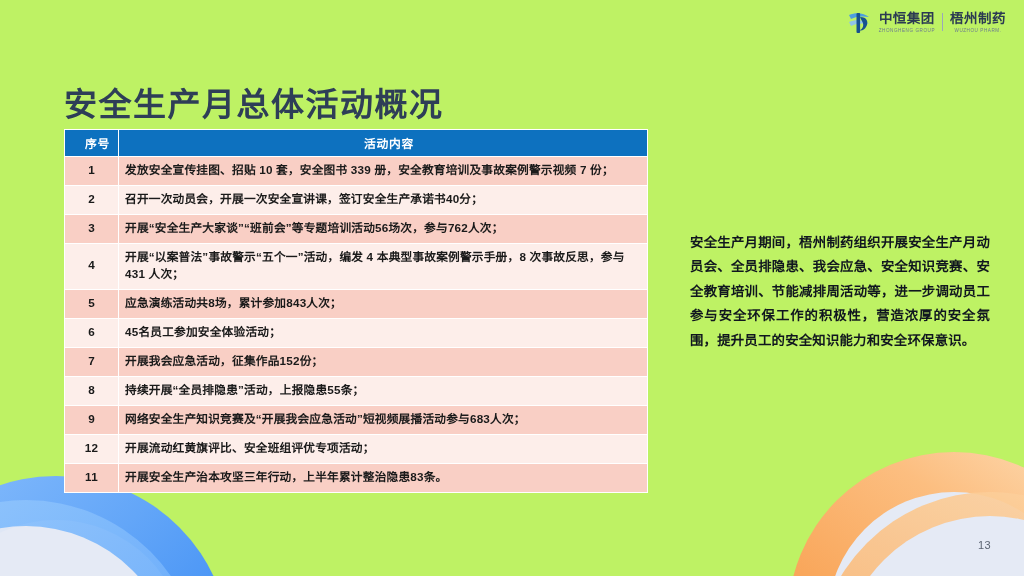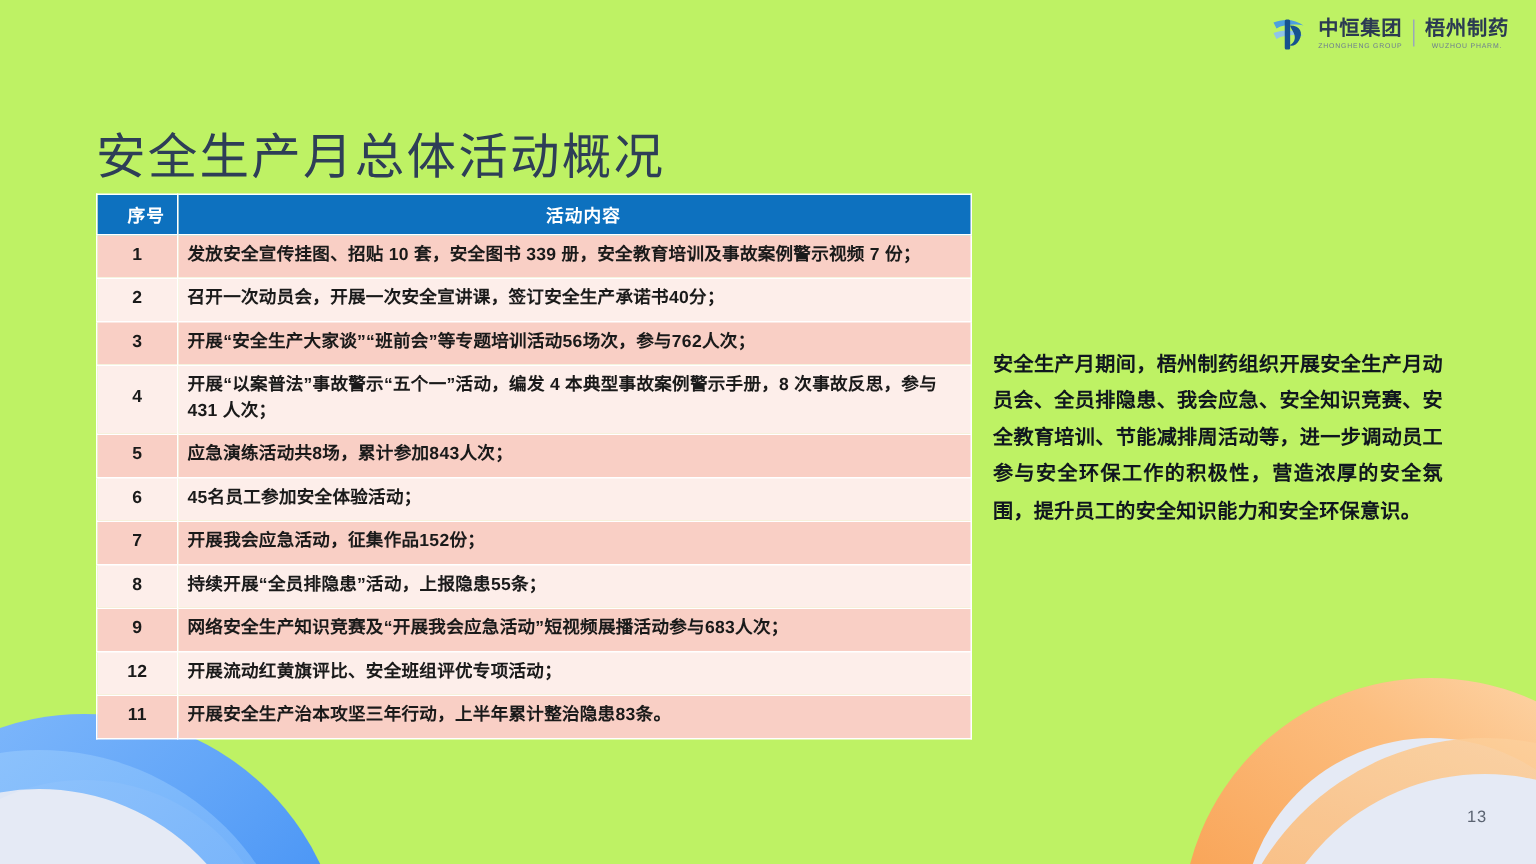--- a/index.html
+++ b/index.html
@@ -104,21 +104,21 @@
     background: #9aa7ba;
     margin: 1px 0 3px 0;
   }
 
   
   .page-title {
     position: absolute;
     left: 64px;
     top: 63px;
     font-size: 33px;
-    font-weight: normal;
+    font-weight: bold;
     color: #2e3e57;
     letter-spacing: 1.5px;
     line-height: 1.2;
     white-space: nowrap;
     text-align: center;
   }
 
   
   .table-wrap {
     position: absolute;
@@ -246,20 +246,20 @@
           <td>开展流动红黄旗评比、安全班组评优专项活动；</td>
         </tr>
         <tr class="odd">
           <td class="no">11</td>
           <td>开展安全生产治本攻坚三年行动，上半年累计整治隐患83条。</td>
         </tr>
       </tbody>
     </table>
   </div>
 
-  <p class="summary" style="position:absolute; left:662px; top:231px; width:300px; margin:0;
+  <p class="summary" style="position:absolute; left:690px; top:231px; width:300px; margin:0;
             font-size:13.4px; font-weight:bold; color:#10161f; line-height:1.82;
             letter-spacing:.2px; text-align:justify;">安全生产月期间，梧州制药组织开展安全生产月动员会、全员排隐患、我会应急、安全知识竞赛、安全教育培训、节能减排周活动等，进一步调动员工参与安全环保工作的积极性，营造浓厚的安全氛围，提升员工的安全知识能力和安全环保意识。</p>
 
   <div class="page-number" style="position:absolute; left:978px; top:539px; font-size:11px; color:#5b6472;
               letter-spacing:.5px;">13</div>
 
 </div>
 
 </body></html>

